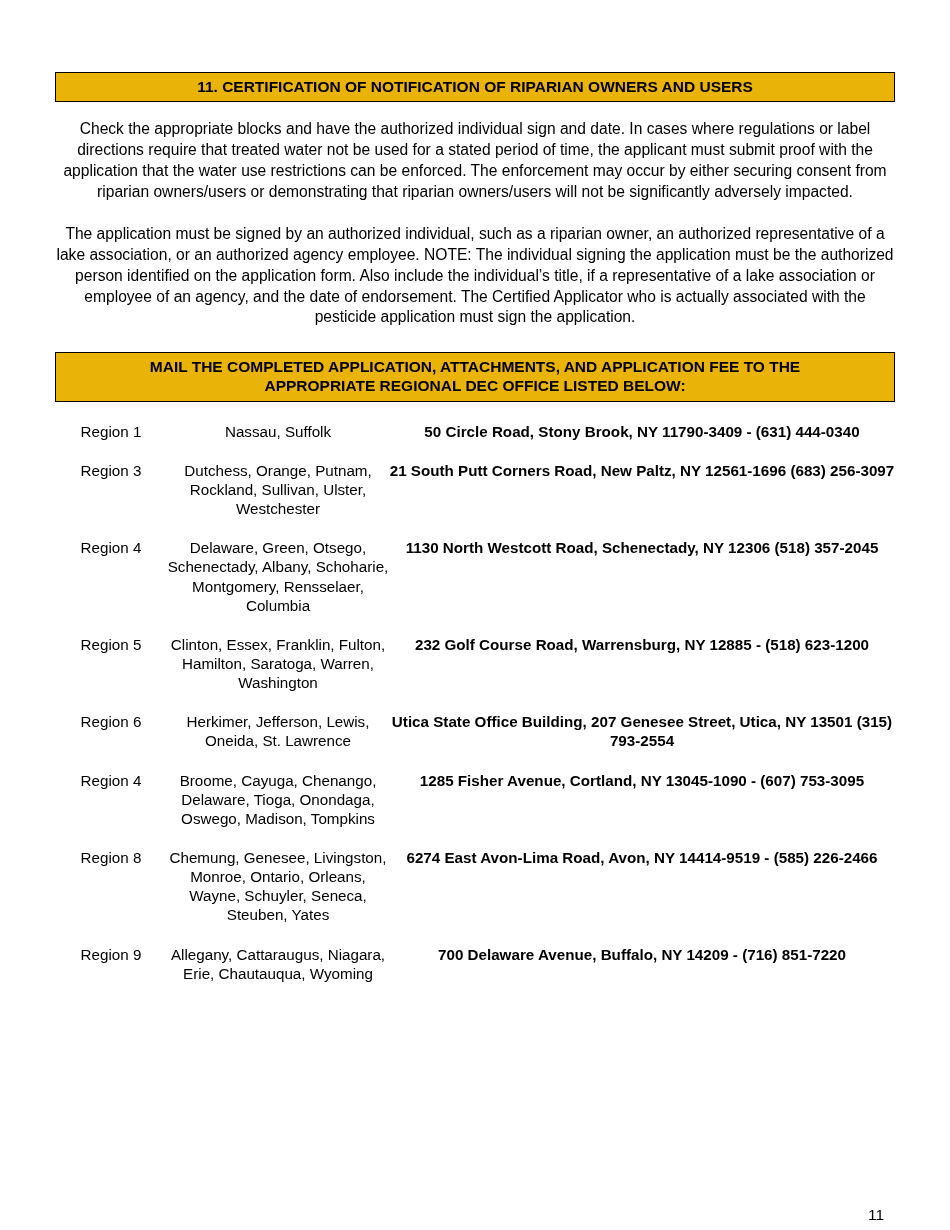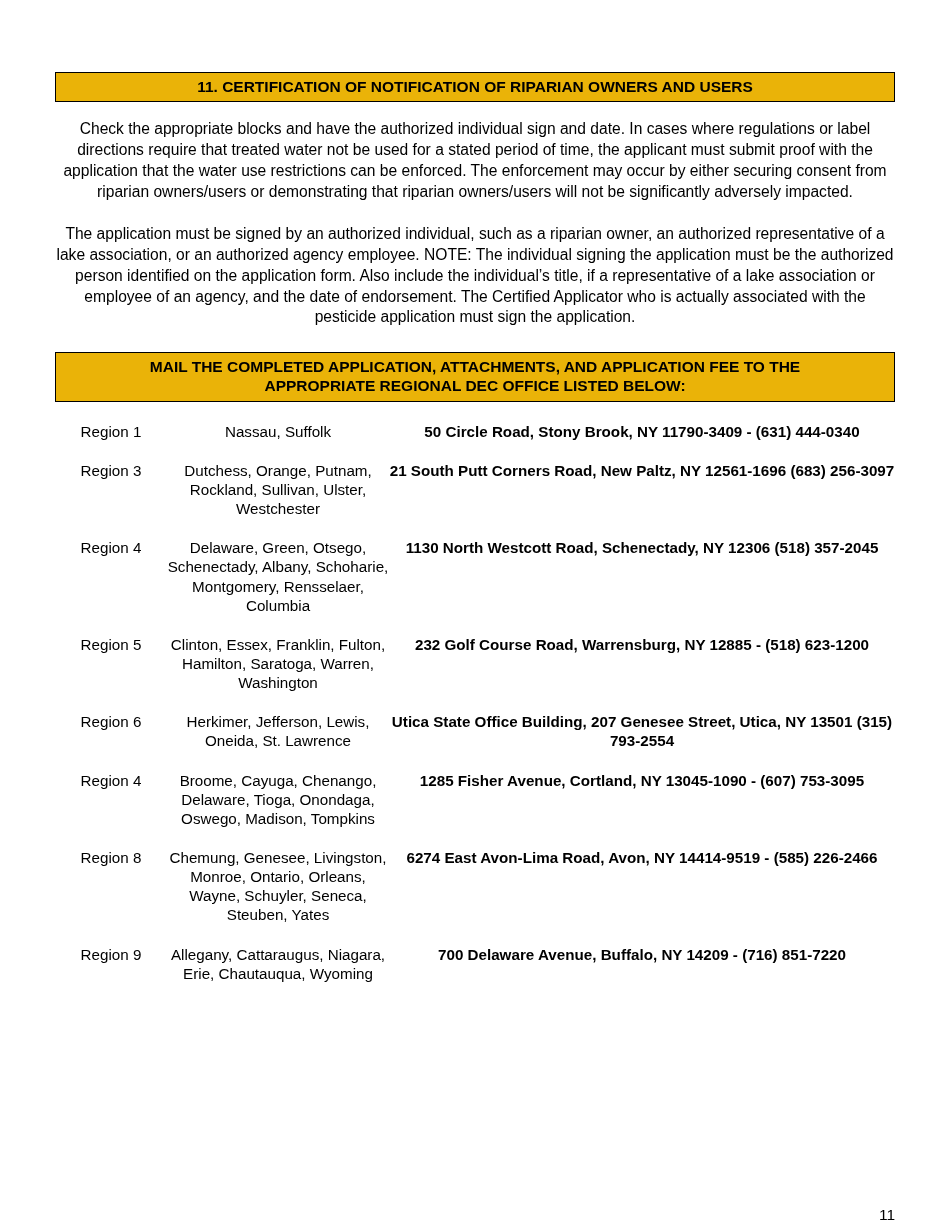--- a/index.html
+++ b/index.html
@@ -56,21 +56,21 @@
   .col-counties { width: 222px; }
   .col-address { width: auto; font-weight: bold; }
   .regions tr:last-child td { padding-bottom: 0; }
   sup {
     font-size: 0.68em;
     vertical-align: super;
     line-height: 0;
   }
   .page-number {
     position: absolute;
-    right: 55px;
+    right: 66px;
     bottom: 78px;
     font-size: 15.5px;
   }
 </style>
 </head>
 <body>
 
 <div class="page">
 
   <div class="bar-wrap-1">

